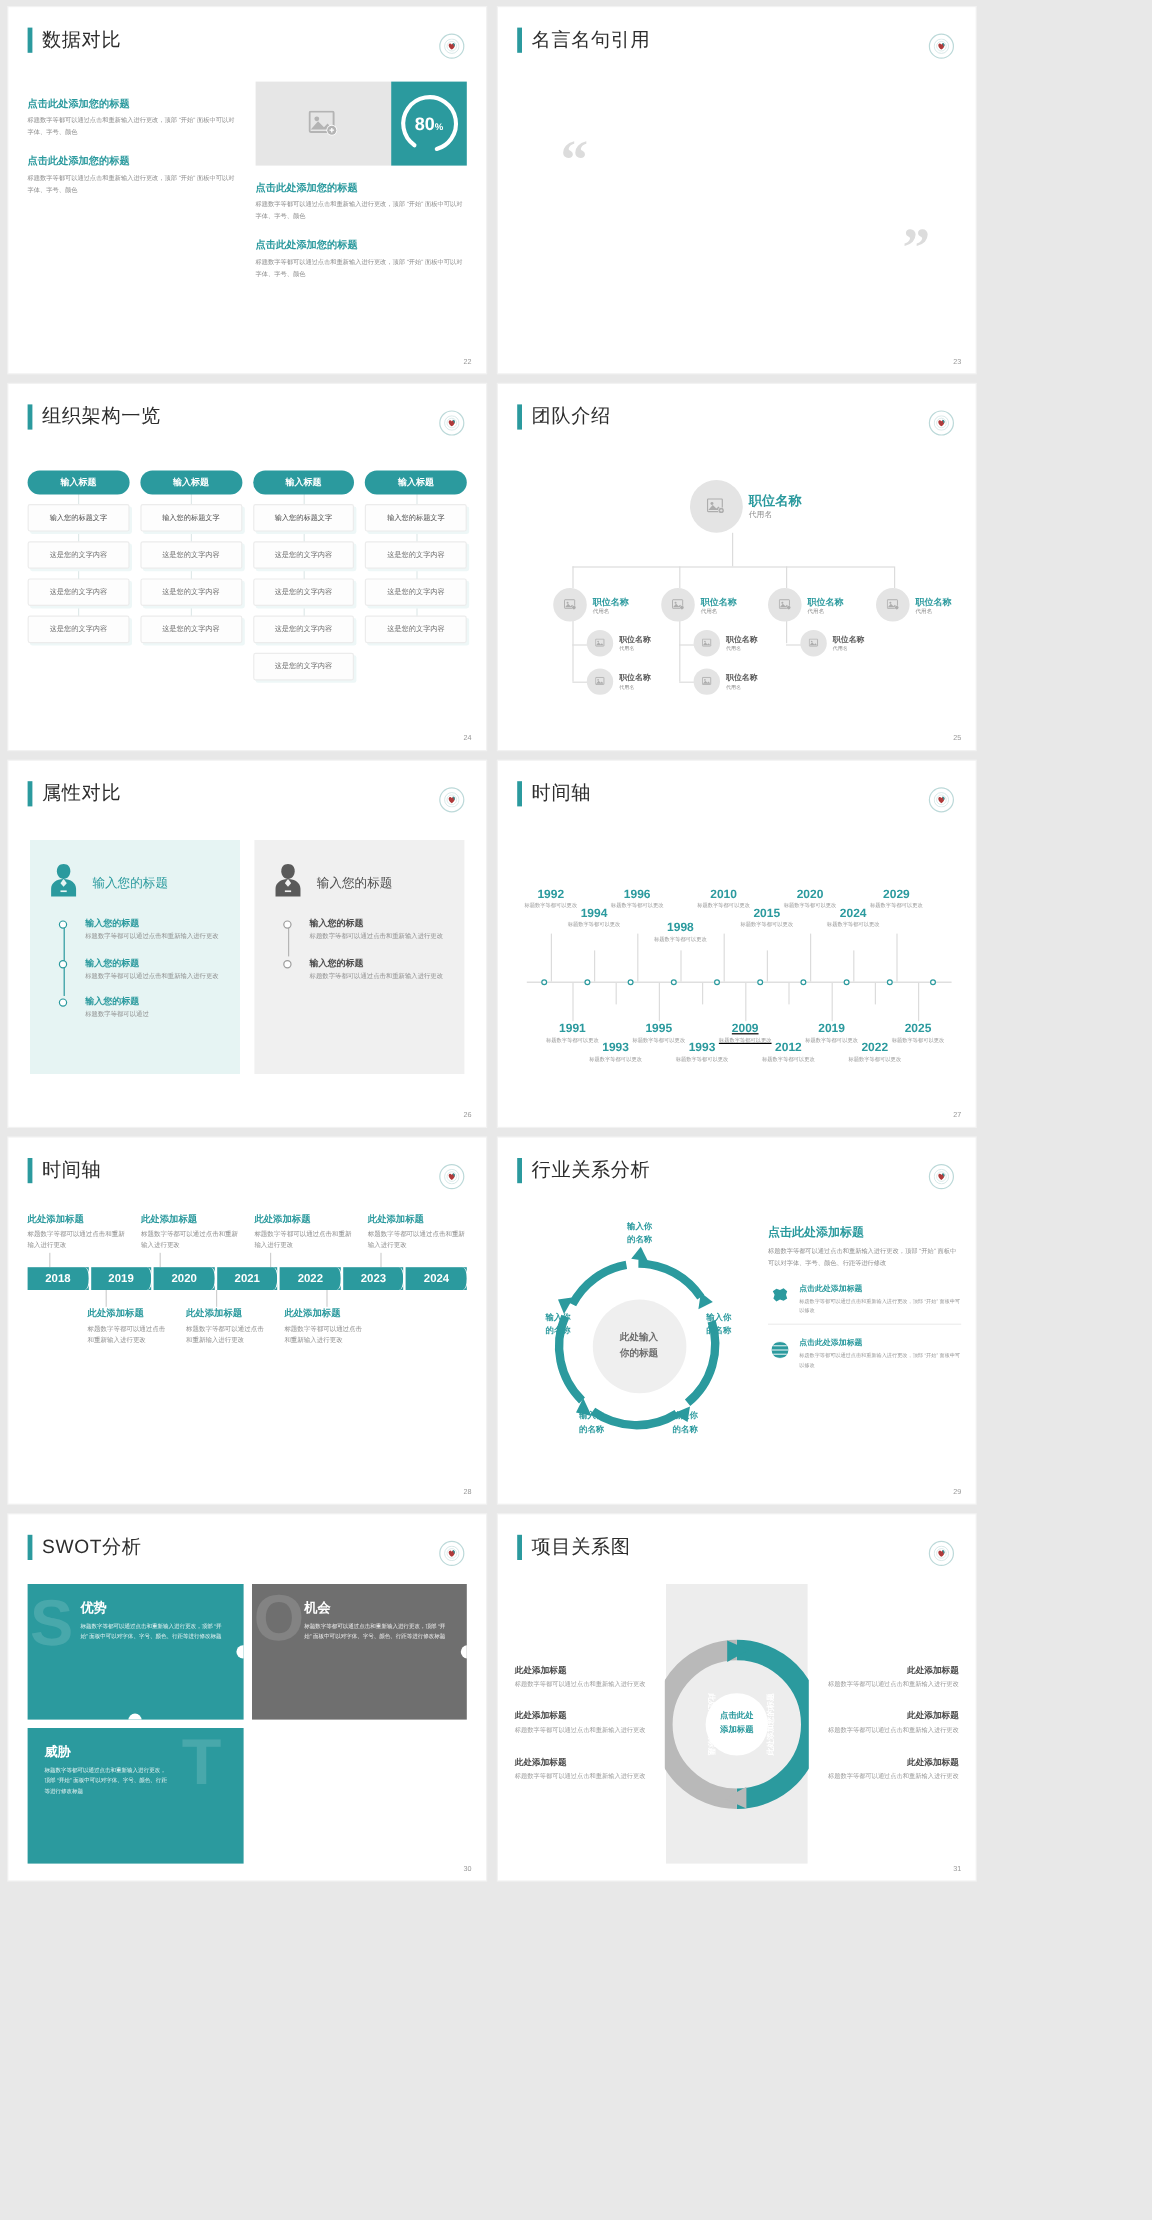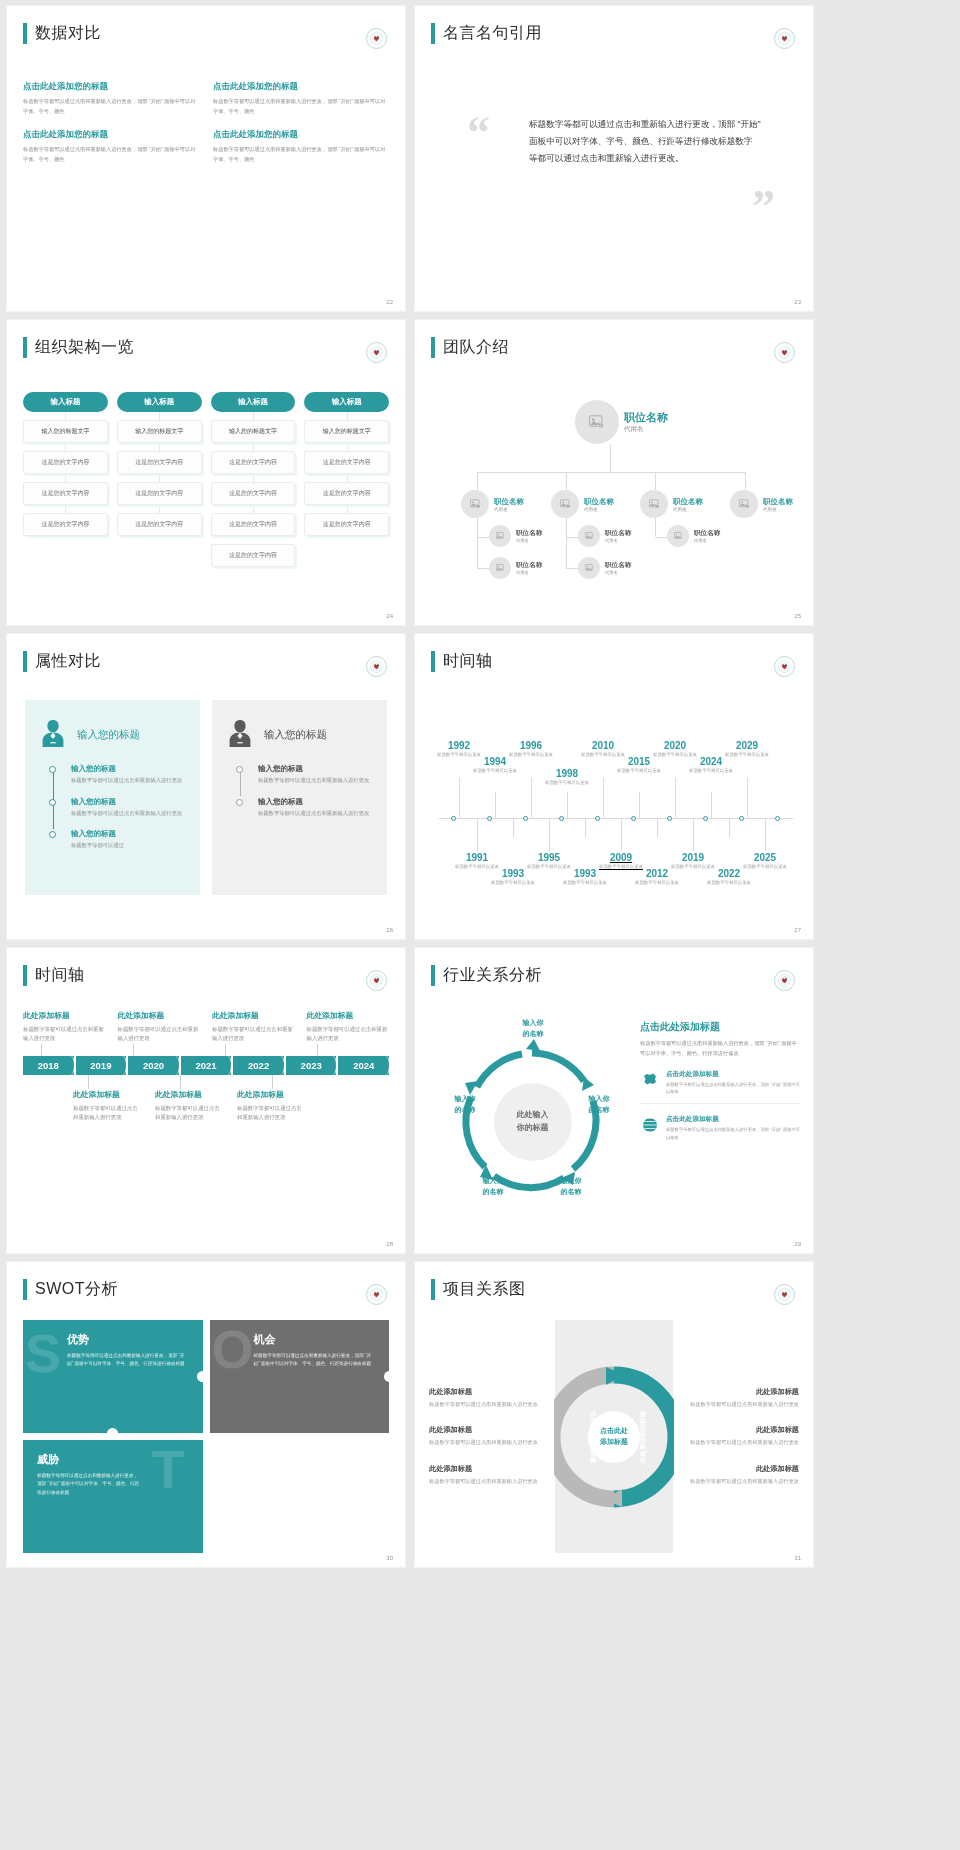--- a/index.html
+++ b/index.html
@@ -181,20 +181,38 @@
 
     <div class="dc-wrap">
       <div class="dc-col">
         <div class="dc-h">点击此处添加您的标题</div>
         <div class="dc-p">标题数字等都可以通过点击和重新输入进行更改，顶部 “开始” 面板中可以对字体、字号、颜色</div>
         <div class="dc-h">点击此处添加您的标题</div>
         <div class="dc-p">标题数字等都可以通过点击和重新输入进行更改，顶部 “开始” 面板中可以对字体、字号、颜色</div>
       </div>
 
       <div class="dc-col">
+        <div class="dc-card">
+          <div class="dc-img">
+            <svg class="ph-ico" viewBox="0 0 26 22">
+                <rect x="1" y="1" width="20" height="17" rx="1" fill="none" stroke="#b4b4b4" stroke-width="1.6"></rect>
+                <circle cx="7" cy="7" r="2" fill="#b4b4b4"></circle>
+                <path d="M2 16 L8 9 L13 14 L16 11 L20 16 Z" fill="#b4b4b4"></path>
+                <circle cx="19.5" cy="16.5" r="4.5" fill="#fff"></circle>
+                <circle cx="19.5" cy="16.5" r="3.8" fill="#b4b4b4"></circle>
+                <path d="M19.5 14.6v3.8M17.6 16.5h3.8" stroke="#fff" stroke-width="1.1"></path>
+              </svg>
+          </div>
+          <div class="dc-ring">
+            <svg class="ring-svg" width="54" height="54" viewBox="0 0 54 54">
+                <circle cx="27" cy="27" r="22" fill="none" stroke="#ffffff" stroke-width="3.4" stroke-dasharray="118 120" stroke-linecap="round" transform="rotate(125 27 27)"></circle>
+              </svg>
+            <span class="ring-val"><span>80</span><sub>%</sub></span>
+          </div>
+        </div>
         <div class="dc-h">点击此处添加您的标题</div>
         <div class="dc-p">标题数字等都可以通过点击和重新输入进行更改，顶部 “开始” 面板中可以对字体、字号、颜色</div>
         <div class="dc-h">点击此处添加您的标题</div>
         <div class="dc-p">标题数字等都可以通过点击和重新输入进行更改，顶部 “开始” 面板中可以对字体、字号、颜色</div>
       </div>
     </div>
     <div class="pg">22</div>
   </div>
 
   <div class="slide">
@@ -205,21 +223,20 @@
     <div class="logo">
       <svg width="13" height="13" viewBox="0 0 13 13">
           <circle cx="6.5" cy="6.5" r="6" fill="none" stroke="#cfe3e3" stroke-width=".7"></circle>
           <circle cx="6.5" cy="6.5" r="4" fill="none" stroke="#cfe3e3" stroke-width=".6"></circle>
           <path d="M6.5 9.3 C3.4 7.3 3.4 4.6 5 4.2 C5.9 4 6.4 4.8 6.5 5.3 C6.6 4.8 7.1 4 8 4.2 C9.6 4.6 9.6 7.3 6.5 9.3Z" fill="#b03a3a"></path>
           <path d="M7.3 4.2 C8.6 4.2 9 5.6 8.2 6.4" fill="none" stroke="#2b9a9e" stroke-width=".9"></path>
         </svg>
     </div>
     <div class="quote-box">
       <div class="q-mark q-open">“</div>
-      <div class="q-text">标题数字等都可以通过点击和重新输入进行更改，顶部 “开始” 面板中可以对字体、字号、颜色、行距等进行修改标题数字等都可以通过点击和重新输入进行更改。</div>
       <div class="q-mark q-close">”</div>
     </div>
     <div class="pg">23</div>
   </div>
 
   <div class="slide">
     <div class="s-head">
       <div class="s-bar"></div>
       <div class="s-title">组织架构一览</div>
     </div>

